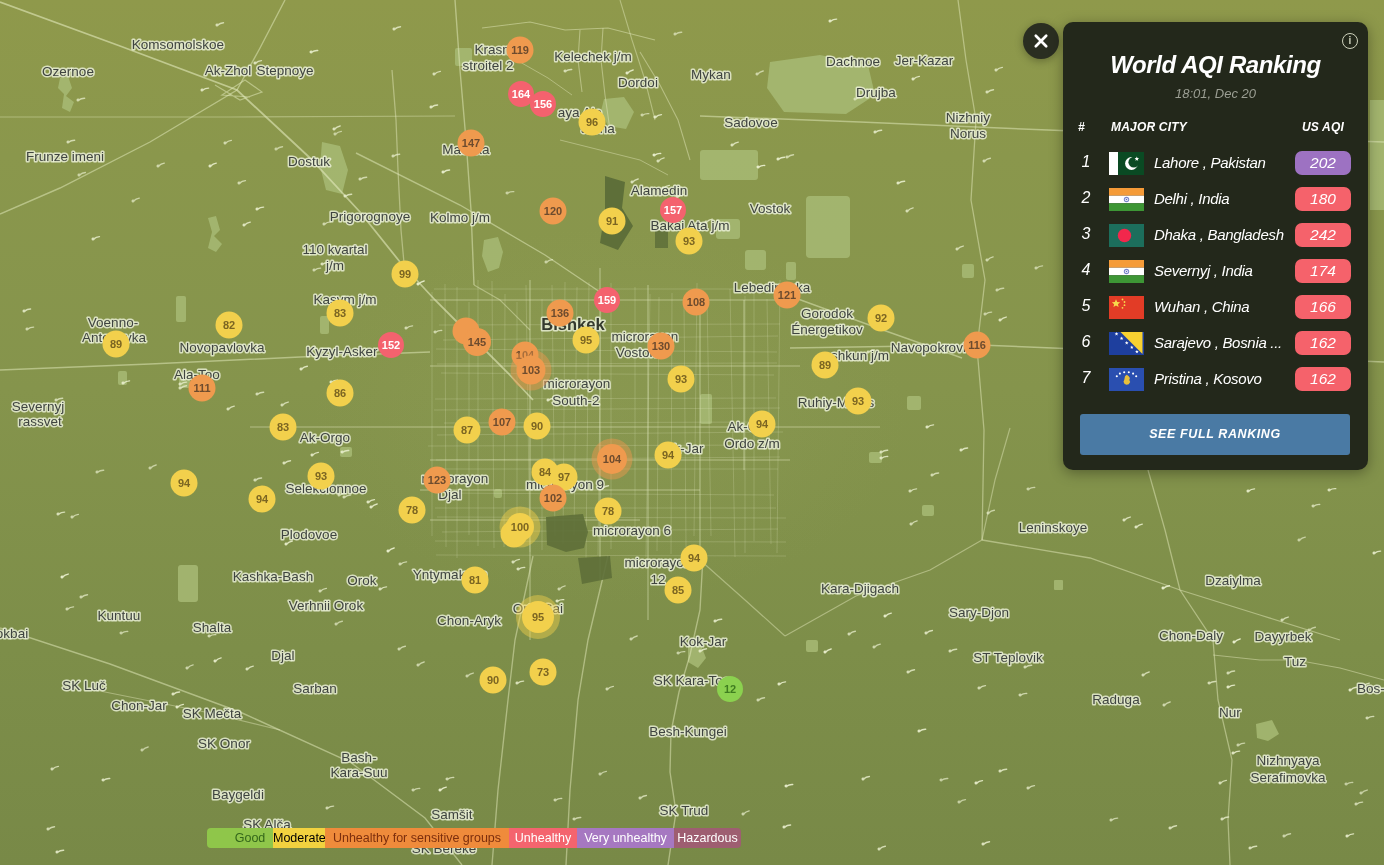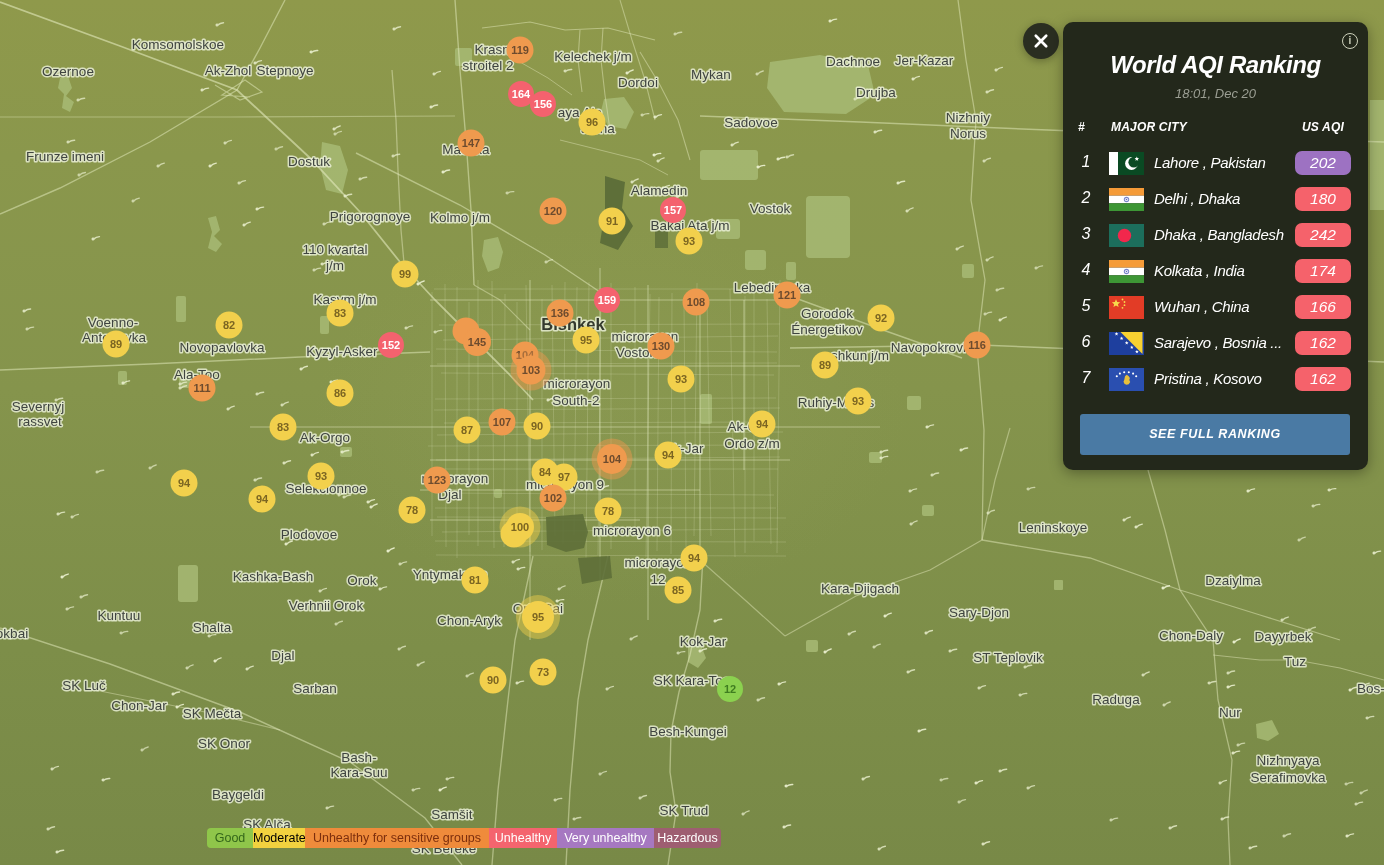--- a/index.html
+++ b/index.html
@@ -32,21 +32,21 @@
          background:#4a7aa4; border-radius:3px; color:#ffffff; font-size:12.5px;
          font-weight:bold; letter-spacing:0.6px; text-align:center; line-height:41px; }
   .closebtn { position:absolute; left:1023px; top:23px; width:36px; height:36px;
               border-radius:50%; background:#2a2e21; box-shadow:0 2px 8px rgba(0,0,0,0.3); }
   .info { position:absolute; left:1342px; top:33px; width:14px; height:14px;
           border:1.5px solid #cdd1bb; border-radius:50%; color:#cdd1bb;
           font-size:10px; text-align:center; line-height:13px; font-weight:bold;}
   .legend { position:absolute; left:207px; top:828px; height:20px; display:flex;
             font-size:12.5px; line-height:20px; text-align:center; white-space:nowrap; }
   .legend div { height:20px; }
-  .lg1 { width:46px; background:#8fc64a; color:#33661a; border-radius:4px 0 0 4px; }
+  .lg1 { width:46px; background:#8fc64a; color:#33661a; border-radius:4px 0 0 4px;padding-left:20px; }
   .lg2 { width:52px; background:#f2d23f; color:#000000; }
   .lg3 { width:184px; background:#ef8b3b; color:#7c2e0d; }
   .lg4 { width:68px; background:#f4646e; color:#ffffff; }
   .lg5 { width:97px; background:#a678c1; color:#ffffff; }
   .lg6 { width:67px; background:#9e5e71; color:#ffffff; border-radius:0 4px 4px 0; }
 </style>
 </head>
 <body>
 <div id="stage">
 <svg id="map" width="1384" height="865" viewBox="0 0 1384 865">
@@ -1260,21 +1260,21 @@
           <div class="flag">
             <svg width="35" height="23" viewBox="0 0 35 23">
               <rect width="35" height="7.7" fill="#f59b38"></rect>
               <rect y="7.7" width="35" height="7.6" fill="#ffffff"></rect>
               <rect y="15.3" width="35" height="7.7" fill="#3d9635"></rect>
               <circle cx="17.5" cy="11.5" r="2.7" fill="#7986cb"></circle>
               <circle cx="17.5" cy="11.5" r="1.6" fill="#ffffff"></circle>
               <circle cx="17.5" cy="11.5" r="0.8" fill="#5c6bc0"></circle>
             </svg>
           </div>
-          <div class="city">Delhi , Dhaka</div>
+          <div class="city">Delhi , India</div>
           <div class="badge" style="background:#f5626b">180</div>
         </div>
 <div class="row">
           <div class="rank">3</div>
           <div class="flag">
             <svg width="35" height="23" viewBox="0 0 35 23">
               <rect width="35" height="23" fill="#1c6e5c"></rect>
               <circle cx="15.5" cy="11.5" r="6.7" fill="#f2274c"></circle>
             </svg>
           </div>
@@ -1286,21 +1286,21 @@
           <div class="flag">
             <svg width="35" height="23" viewBox="0 0 35 23">
               <rect width="35" height="7.7" fill="#f59b38"></rect>
               <rect y="7.7" width="35" height="7.6" fill="#ffffff"></rect>
               <rect y="15.3" width="35" height="7.7" fill="#3d9635"></rect>
               <circle cx="17.5" cy="11.5" r="2.7" fill="#7986cb"></circle>
               <circle cx="17.5" cy="11.5" r="1.6" fill="#ffffff"></circle>
               <circle cx="17.5" cy="11.5" r="0.8" fill="#5c6bc0"></circle>
             </svg>
           </div>
-          <div class="city">Kolkata , India</div>
+          <div class="city">Severnyj , India</div>
           <div class="badge" style="background:#f5626b">174</div>
         </div>
 <div class="row">
           <div class="rank">5</div>
           <div class="flag">
             <svg width="35" height="23" viewBox="0 0 35 23">
               <rect width="35" height="23" fill="#e23c26"></rect>
               <path d="M7,3.2 l1.2,2.8 3,0.23 -2.3,1.95 0.72,2.9 -2.62,-1.6 -2.56,1.6 0.7,-2.9 -2.28,-1.95 3,-0.23z" fill="#f7d94c"></path>
               <circle cx="13.5" cy="3.5" r="0.9" fill="#f7d94c"></circle>
               <circle cx="15.5" cy="6" r="0.9" fill="#f7d94c"></circle>

